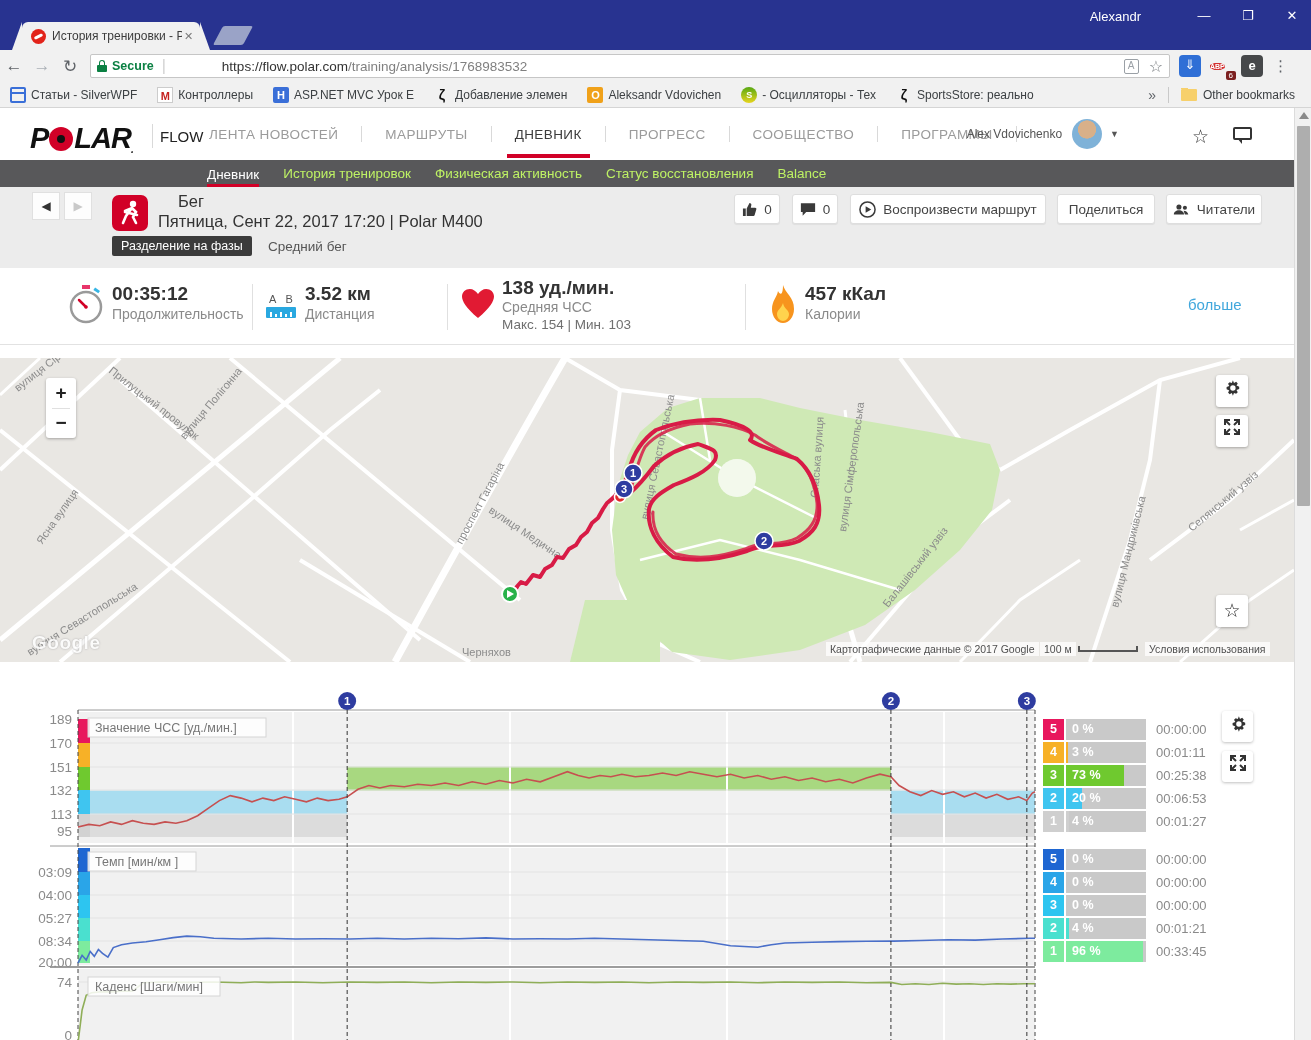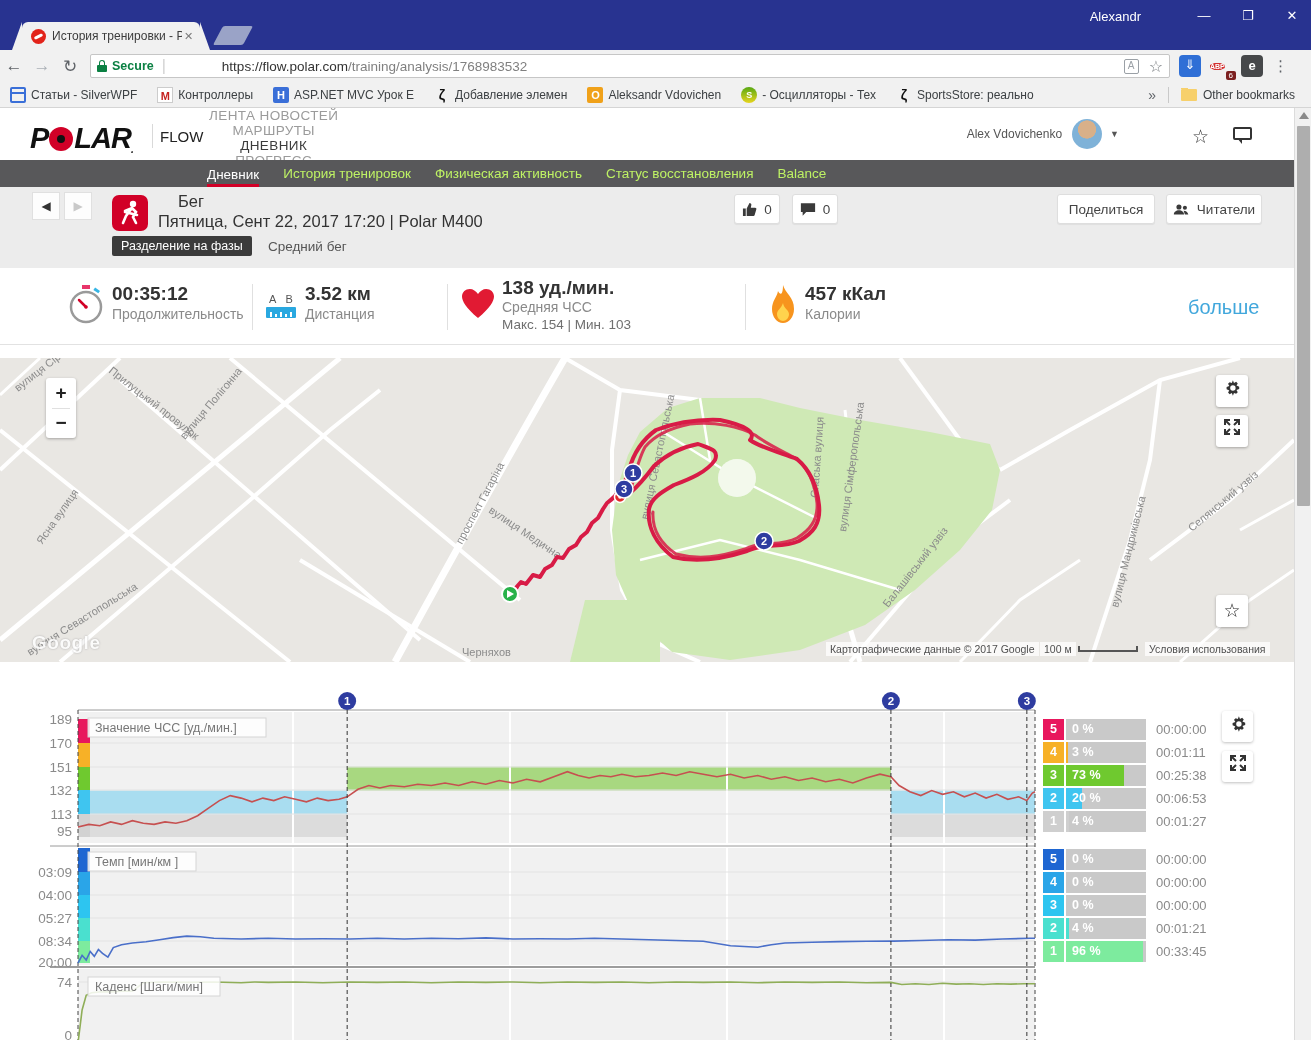--- a/index.html
+++ b/index.html
@@ -55,21 +55,21 @@
   .folder { width:16px; height:12px; background:#f7d06b; border-radius:1px; position:relative; margin-right:6px; }
   .folder:before { content:""; position:absolute; left:0; top:-3px; width:7px; height:3px; background:#f7d06b; border-radius:1px 1px 0 0; }
 
   
   .polar-nav { position:absolute; left:0; top:108px; width:1294px; height:52px; background:#fff; }
   .logo { position:absolute; left:30px; top:14px; font-weight:bold; font-style:italic; font-size:29px; letter-spacing:-1px; color:#111; display:flex; align-items:center; }
   .logo .o { width:24px; height:24px; border-radius:50%; background:#d10027; display:inline-block; margin:0 1px; position:relative; }
   .logo .o:after { content:""; position:absolute; left:8px; top:8px; width:8px; height:8px; border-radius:50%; background:#111; }
   .logo-sep { position:absolute; left:152px; top:16px; width:1px; height:24px; background:#d9d9d9; }
   .flow { position:absolute; left:160px; top:20px; font-size:15px; font-weight:normal; color:#222; }
-  .pnav-items { position:absolute; left:207px; top:0; height:52px; display:flex; align-items:center;flex-direction:column; }
+  .pnav-items { position:absolute; left:207px; top:0; height:52px; display:flex; align-items:center; }
   .pnav-item { font-size:13.5px; color:#9b9b9b; letter-spacing:.4px; padding:0 2px; }
   .pnav-item.active { color:#3c3c3c; position:relative; }
   .pnav-item.active:after { content:""; position:absolute; left:-6px; right:-6px; bottom:-16px; height:4px; background:#d10027; }
   .pnav-sep { width:1px; height:16px; background:#d9d9d9; margin:0 21px; }
   .account { position:absolute; right:175px; top:11px; display:flex; align-items:center; }
   .acct-name { font-size:12px; color:#555; margin-right:10px; }
   .avatar { width:30px; height:30px; border-radius:50%; background:radial-gradient(circle at 50% 35%, #d8b089 36%, #7fb2d8 38%); }
   .caret { color:#555; font-size:9px; margin-left:8px; }
   .nav-star { position:absolute; right:85px; top:17px; font-size:19px; color:#333; }
   .nav-chat { position:absolute; right:42px; top:19px; width:19px; height:13px; border:2px solid #333; border-radius:2px; }
@@ -90,21 +90,21 @@
   .phase-name { position:absolute; left:268px; top:52px; font-size:13.5px; color:#555; }
   .chip { position:absolute; top:7px; height:30px; background:#fff; border:1px solid #dedede; border-radius:3px; box-shadow:0 1px 1px rgba(0,0,0,.06); font-size:13.5px; color:#444; display:flex; align-items:center; justify-content:center; gap:7px; }
 
   
   .statsrow { position:absolute; left:0; top:268px; width:1294px; height:77px; background:#fff; border-bottom:1px solid #e2e2e2; }
   .vsep { position:absolute; top:16px; width:1px; height:46px; background:#e0e0e0; }
   .stat-val { font-size:19px; font-weight:bold; color:#333; }
   .stat-lab { font-size:14px; color:#8a8a8a; }
   .stat-sub { font-size:13.5px; color:#6f6f6f; }
   .benefit-btn { position:absolute; left:962px; top:14px; width:170px; height:48px; background:#fff; border:1px solid #c9c9c9; border-radius:4px; font-size:14px; color:#333; text-align:center; padding-top:5px; line-height:19px; }
-  .more-link { position:absolute; left:1188px; top:28px; font-size:20px; color:#41a7dc; }
+  .more-link { position:absolute; left:1188px; top:28px; font-size:15px; color:#41a7dc; }
 
   
   .mapwrap { position:absolute; left:0; top:358px; width:1294px; height:304px; background:#e9e7e3; overflow:hidden; }
   .map-ctl { position:absolute; background:#fff; border-radius:3px; box-shadow:0 1px 3px rgba(0,0,0,.3); text-align:center; color:#222; }
   .zoomctl { left:46px; top:20px; width:30px; height:60px; }
   .zoomctl .zline { position:absolute; left:6px; top:30px; width:18px; height:1px; background:#e0e0e0; }
   .zin, .zout { position:absolute; left:0; width:30px; height:30px; font-size:19px; font-weight:bold; line-height:29px; }
   .zout { top:30px; }
   .attr { position:absolute; bottom:6px; font-size:10.5px; color:#4f4f4f; background:rgba(255,255,255,.75); padding:1px 4px; }
   .gwm { position:absolute; left:32px; bottom:8px; font-size:19px; font-weight:bold; color:#fff; opacity:.85; text-shadow:0 0 2px #999; letter-spacing:.5px; }
@@ -269,20 +269,27 @@
           <path d="M1 7h3v8H1zM5 15V7l3-6c1 0 2 .8 2 2L9.4 6H14c1 0 1.6.9 1.3 1.8l-1.8 6C13.3 14.6 12.6 15 12 15z" fill="#3a3a3a"></path>
         </svg>
       <span>0</span>
     </div>
     <div class="chip" style="left:792px;width:46px;">
       <svg width="16" height="14" viewBox="0 0 18 15">
           <path d="M1 1h16v10H7l-4 4v-4H1z" fill="#3a3a3a"></path>
         </svg>
       <span>0</span>
     </div>
+    <div class="chip" style="left:850px;width:196px;">
+      <svg width="17" height="17" viewBox="0 0 18 18">
+          <circle cx="9" cy="9" r="8" fill="none" stroke="#3a3a3a" stroke-width="1.6"></circle>
+          <path d="M7 5.5 L13 9 L7 12.5z" fill="#3a3a3a"></path>
+        </svg>
+      <span>Воспроизвести маршрут</span>
+    </div>
     <div class="chip" style="left:1057px;width:98px;">
       <span>Поделиться</span>
     </div>
     <div class="chip" style="left:1166px;width:96px;">
       <svg width="17" height="13" viewBox="0 0 20 14">
           <circle cx="7" cy="4" r="3" fill="#3a3a3a"></circle>
           <circle cx="14" cy="5" r="2.4" fill="#3a3a3a"></circle>
           <path d="M1 13c0-3 2.6-5 6-5s6 2 6 5zM12.5 8.6c2.8 0 5 1.6 5.5 4.4h-4" fill="#3a3a3a"></path>
         </svg>
       <span>Читатели</span>

